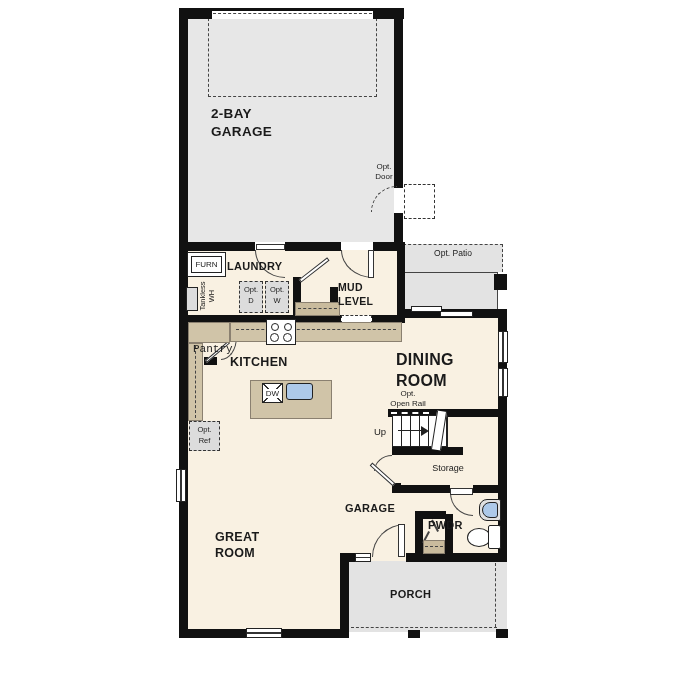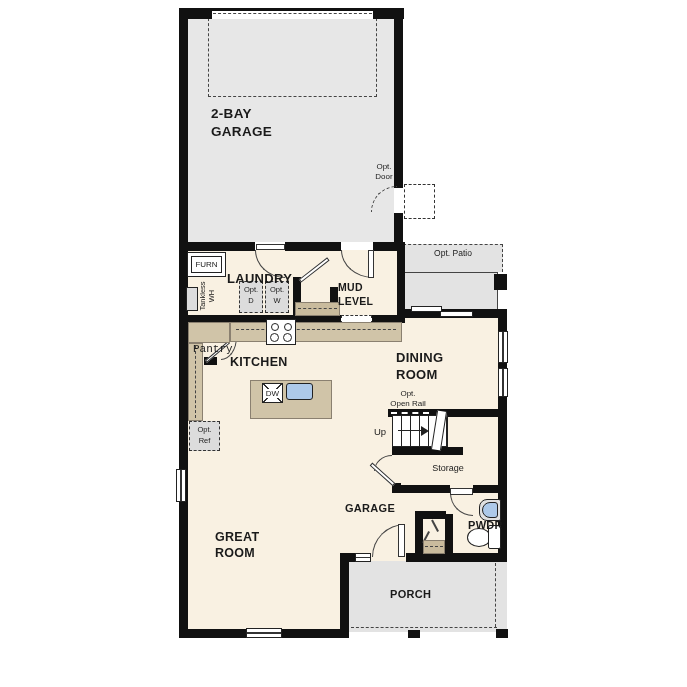--- a/index.html
+++ b/index.html
@@ -154,30 +154,30 @@
   <div class="fix" style="left:392px;top:415px;width:56px;height:32px;border-width:1px;background:repeating-linear-gradient(90deg,#fff 0 8px,#222 8px 9px);"></div>
   <div class="abs" style="left:434px;top:411px;width:10px;height:39px;background:#fff;border-left:1.5px solid #222;border-right:1.5px solid #222;transform:rotate(9deg);"></div>
   <div class="abs" style="left:398px;top:430px;width:24px;height:0;border-top:1.6px solid #222;"></div>
   <div class="abs" style="left:421px;top:426px;width:0;height:0;border-left:8px solid #222;border-top:5px solid transparent;border-bottom:5px solid transparent;"></div>
 
   <div class="lbl" style="left:211px;top:105px;width:160px;font-size:13.5px;">2-BAY
 GARAGE</div>
   <div class="sm" style="left:359px;top:162px;width:50px;font-size:8px;">Opt.
 Door</div>
   <div class="sm" style="left:403px;top:248px;width:100px;font-size:8.5px;">Opt. Patio</div>
-  <div class="lbl" style="left:227px;top:271px;width:72px;font-size:13px;">LAUNDRY</div>
+  <div class="lbl" style="left:227px;top:259px;width:72px;font-size:11px;">LAUNDRY</div>
   <div class="lbl" style="left:338px;top:281px;width:64px;font-size:10.5px;">MUD
 LEVEL</div>
   <div class="lbl" style="left:230px;top:354px;width:100px;font-size:12.5px;">KITCHEN</div>
-  <div class="lbl" style="left:396px;top:350px;width:100px;font-size:13px;">DINING
+  <div class="lbl" style="left:396px;top:350px;width:100px;font-size:16px;">DINING
 ROOM</div>
   <div class="sm" style="left:193px;top:343px;width:34px;font-size:11px;font-family:Liberation Mono, monospace;">Pantry</div>
   <div class="sm" style="left:380px;top:389px;width:56px;font-size:8px;">Opt.
 Open Rail</div>
   <div class="sm" style="left:370px;top:426px;width:20px;font-size:9.5px;">Up</div>
   <div class="sm" style="left:418px;top:463px;width:60px;font-size:9px;">Storage</div>
   <div class="lbl" style="left:345px;top:501px;width:60px;font-size:11px;">GARAGE</div>
-  <div class="lbl" style="left:468px;top:518px;width:42px;font-size:11px;text-align:left;">PWDR</div>
+  <div class="lbl" style="left:428px;top:518px;width:42px;font-size:11px;text-align:left;">PWDR</div>
   <div class="lbl" style="left:215px;top:529px;width:100px;font-size:12.5px;">GREAT
 ROOM</div>
   <div class="lbl" style="left:390px;top:587px;width:70px;font-size:11px;">PORCH</div>
 
 </div>
 
 </body></html>

